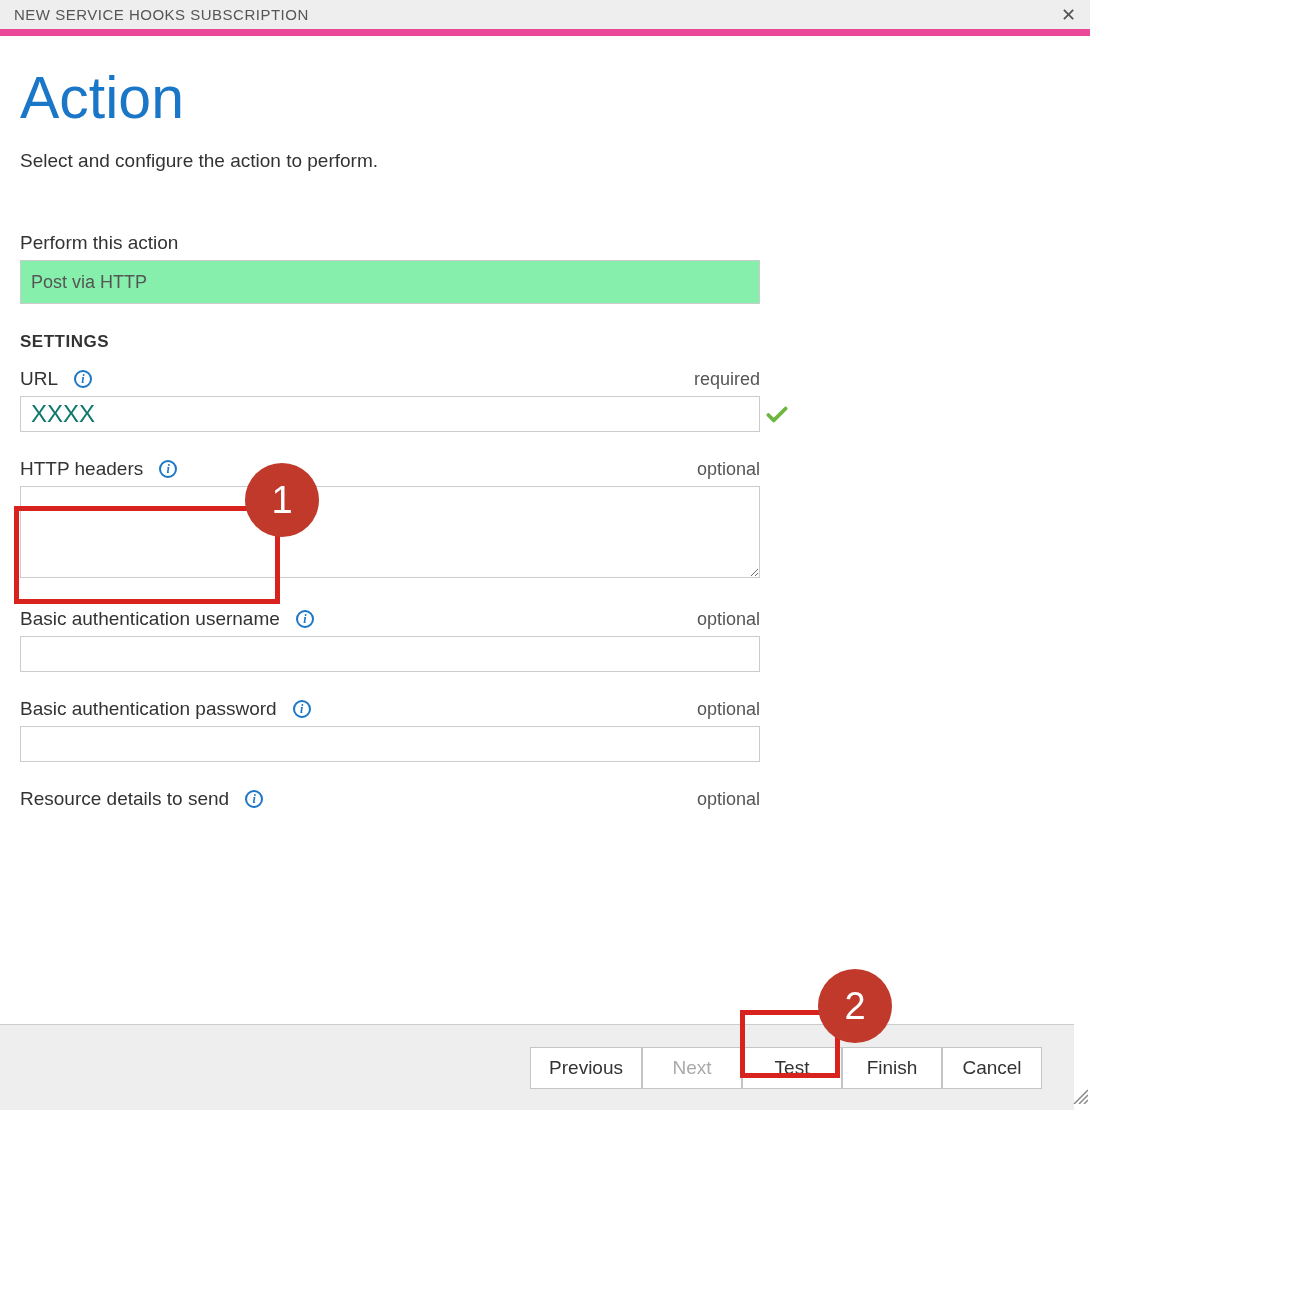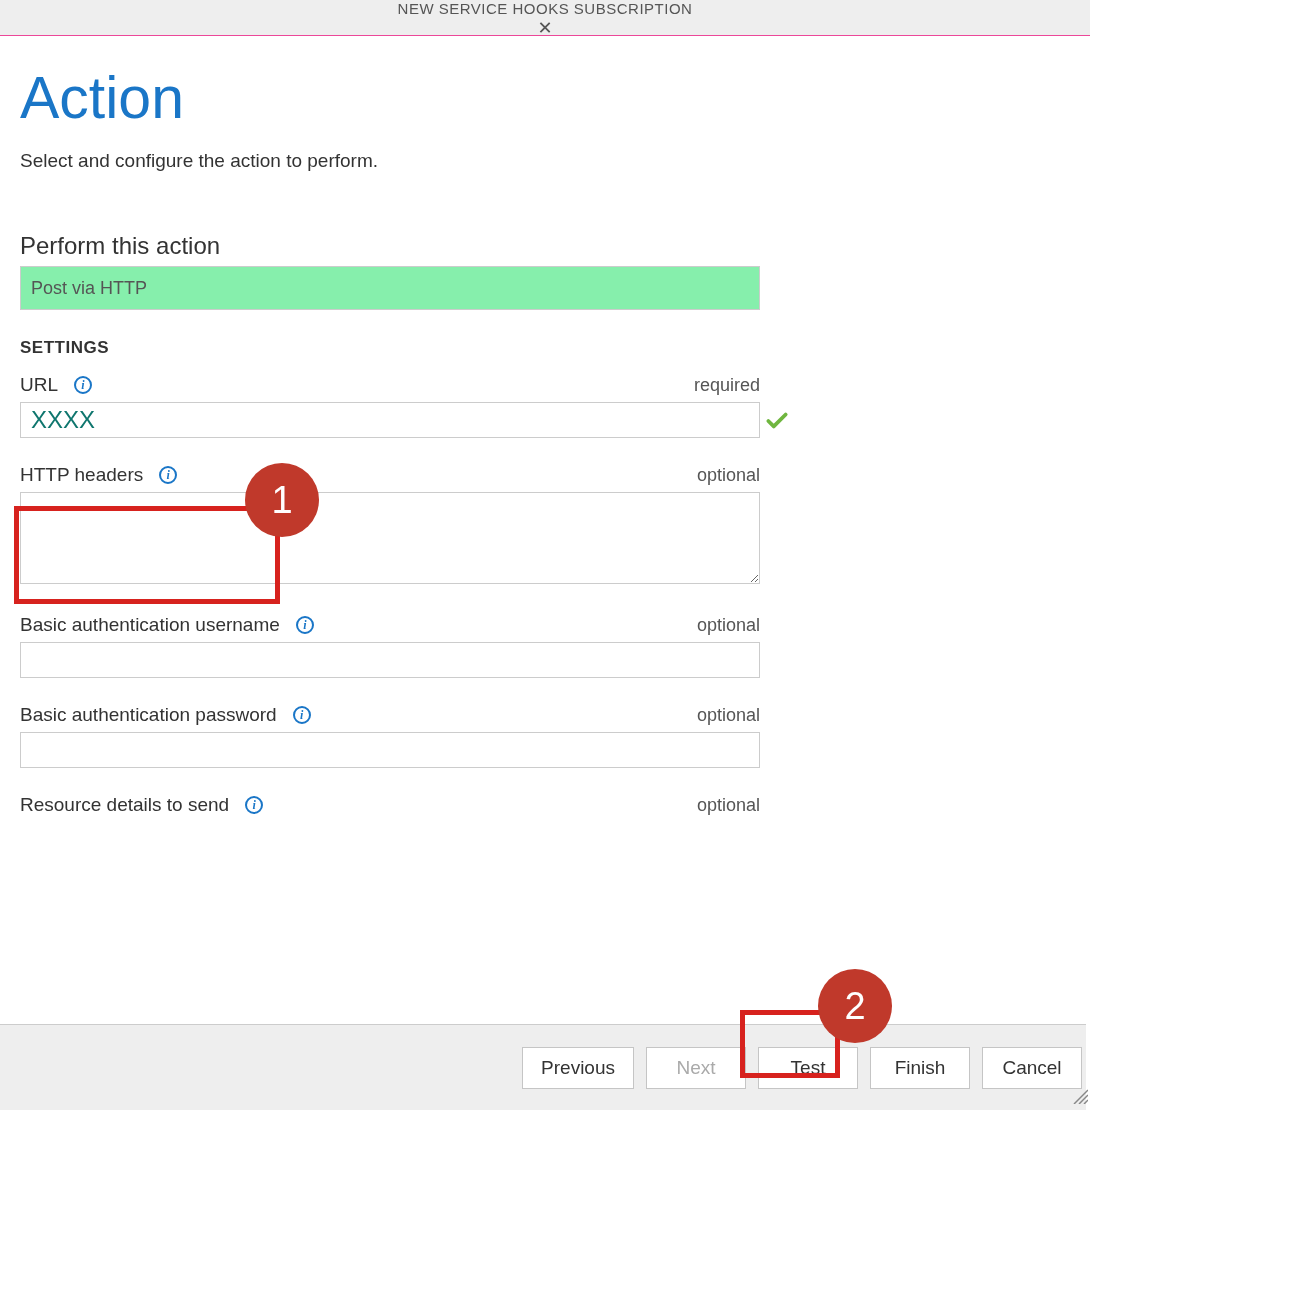--- a/index.html
+++ b/index.html
@@ -1,39 +1,39 @@
 <!DOCTYPE html>
 <html><head>
   <meta charset="utf-8">
   <style>
     * { box-sizing: border-box; margin: 0; padding: 0; }
     body { font-family: "Segoe UI", Arial, sans-serif; background: #fff; color: #333; width: 1298px; height: 1301px; overflow: hidden; position: relative; }
     .dialog { width: 1090px; height: 1110px; background: #fff; position: relative; }
-    .titlebar { height: 36px; background: #eee; border-bottom: 1px solid #ec4899; display: flex; align-items: center; justify-content: space-between; padding: 0 14px; flex-direction: column; }
+    .titlebar { height: 36px; background: #eee; border-bottom: 7px solid #ec4899; display: flex; align-items: center; justify-content: space-between; padding: 0 14px; }
     .titlebar-title { font-size: 15px; color: #555; letter-spacing: 0.5px; }
     .close-x { font-size: 18px; color: #555; cursor: pointer; font-family: Arial, sans-serif; }
     .scroll-area { position: absolute; top: 36px; left: 0; right: 0; bottom: 86px; overflow-y: scroll; }
     .content { padding: 28px 20px 20px 20px; }
     .page-title { font-size: 59px; font-weight: 300; color: #1a76c7; margin-bottom: 18px; }
     .page-subtitle { font-size: 19px; color: #333; margin-bottom: 60px; }
-    .section-label { font-size: 24px; color: #333; margin-bottom: 6px; }
+    .section-label { font-size: 19px; color: #333; margin-bottom: 6px; }
     .action-select { width: 740px; height: 44px; border: 1px solid #ccc; padding: 0 10px; font-size: 18px; color: #555; display: flex; align-items: center; background: #86efac; margin-bottom: 28px; }
     .action-desc { font-size: 19px; color: #333; line-height: 1.45; max-width: 760px; margin-bottom: 50px; }
     .learn-more { color: #1a76c7; cursor: pointer; }
     .settings-head { font-size: 17px; font-weight: 700; color: #333; letter-spacing: 0.5px; margin-bottom: 16px; }
     .field { margin-bottom: 26px; max-width: 740px; }
     .field-row { display: flex; align-items: center; justify-content: space-between; margin-bottom: 6px; }
     .field-label { font-size: 19px; color: #333; display: flex; align-items: center; gap: 16px; }
     .field-hint { font-size: 18px; color: #555; }
     .info-icon { display: inline-flex; align-items: center; justify-content: center; width: 18px; height: 18px; border: 2px solid #1a76c7; border-radius: 50%; color: #1a76c7; font-size: 12px; font-weight: 700; font-family: Georgia, serif; font-style: italic; }
     .text-input { width: 100%; height: 36px; border: 1px solid #ccc; padding: 0 10px; font-size: 24px; color: #0f766e; font-family: inherit; }
     .textarea-input { width: 100%; height: 92px; border: 1px solid #ccc; padding: 8px 10px; font-size: 18px; color: #333; resize: both; font-family: inherit; }
     .url-wrap { position: relative; }
     .check-icon { position: absolute; right: -30px; top: 6px; color: #6fb63f; }
-    .footer { position: absolute; left: 0; right: 4px; bottom: 0; height: 86px; background: #eee; border-top: 1px solid #ccc; display: flex; align-items: center; justify-content: flex-end; padding: 0 4px; gap: 12px; }
+    .footer { position: absolute; left: 0; right: 16px; bottom: 0; height: 86px; background: #eee; border-top: 1px solid #ccc; display: flex; align-items: center; justify-content: flex-end; padding: 0 32px; }
     .btn { min-width: 100px; height: 42px; background: #fff; border: 1px solid #c5c5c5; font-size: 19px; color: #333; cursor: pointer; padding: 0 18px; font-family: inherit; }
     .btn:disabled { color: #aaa; cursor: default; }
     .resize-grip { position: absolute; right: 2px; bottom: 2px; color: #888; }
     
     .callout { position: absolute; border: 5px solid #d7221e; pointer-events: none; z-index: 50; }
     .badge { position: absolute; width: 74px; height: 74px; border-radius: 50%; background: #c0392b; color: #fff; font-size: 38px; font-weight: 400; display: flex; align-items: center; justify-content: center; pointer-events: none; z-index: 60; font-family: "Segoe UI", Arial, sans-serif; }
     .callout-1 { left: 14px; top: 506px; width: 266px; height: 98px; }
     .badge-1 { left: 245px; top: 463px; }
     .callout-2 { left: 740px; top: 1010px; width: 100px; height: 68px; }
     .badge-2 { left: 818px; top: 969px; }

